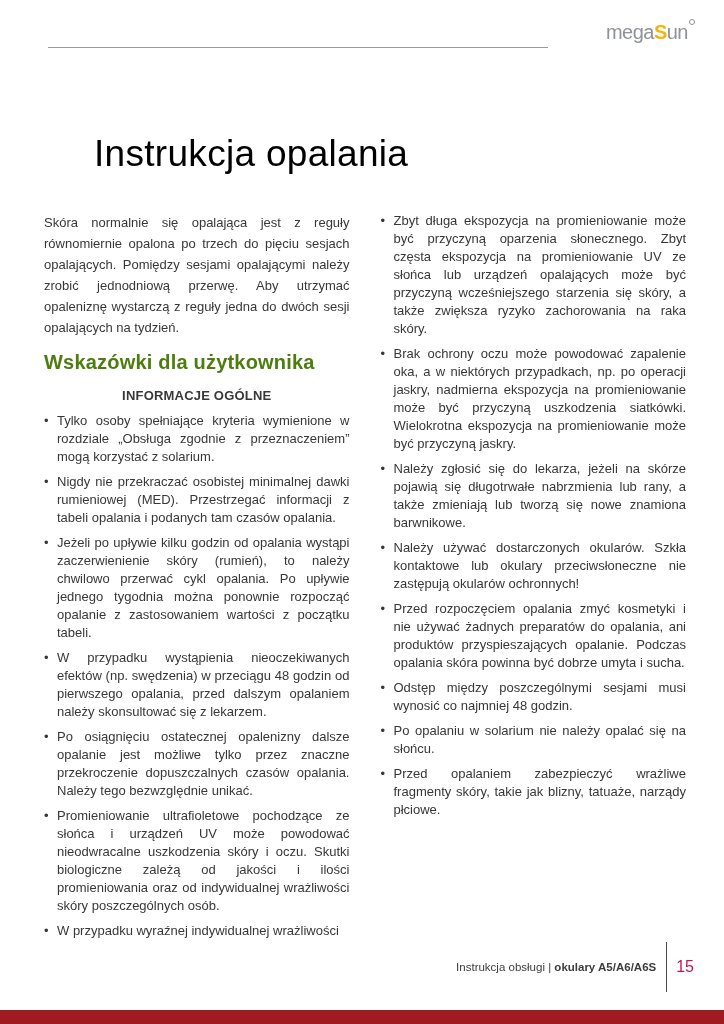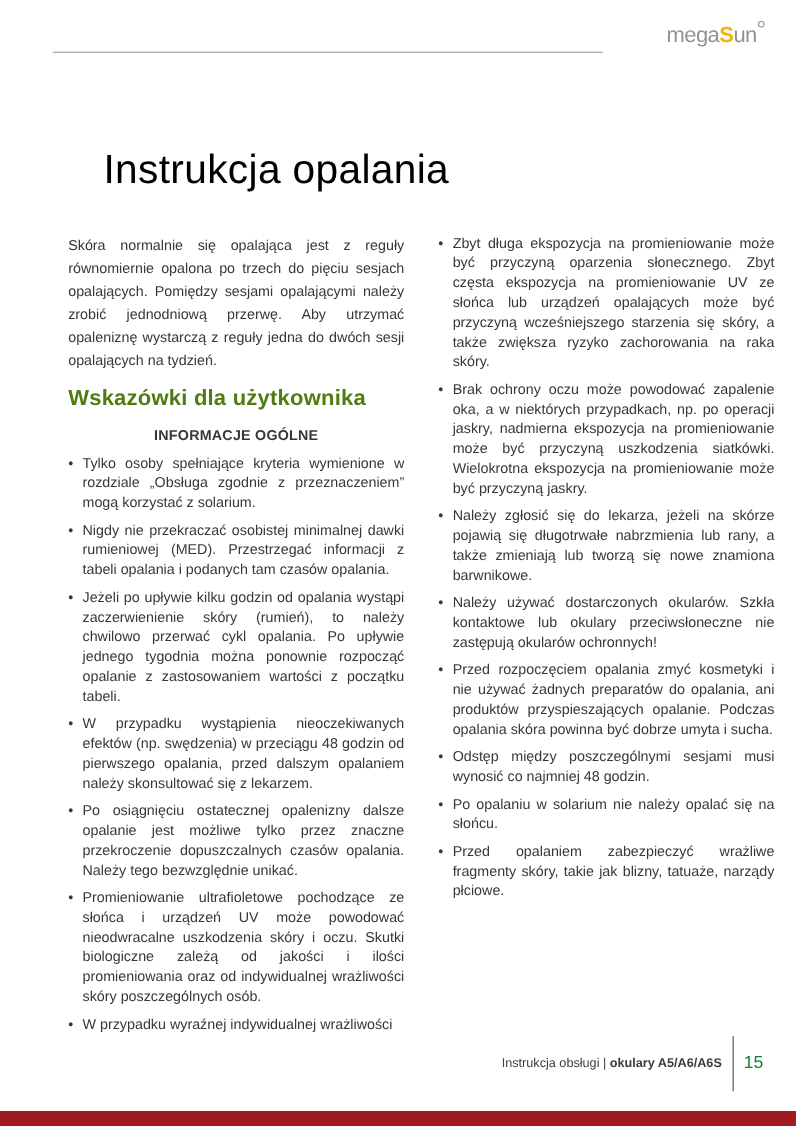--- a/index.html
+++ b/index.html
@@ -33,21 +33,21 @@
 
   
   .page-title {
     position:absolute; left:46px; top:108px;
     font-size:37px; font-weight:normal;
     color:#000000; letter-spacing:0.3px;margin-left:48px;
   }
 
   
   .columns {
-    position:absolute; left:62px; top:212px;
+    position:absolute; left:44px; top:212px;
     width:642px; display:flex; gap:31px;
   }
   .col { width:311px; }
 
   .intro {
     margin:0; font-size:13px; line-height:21px;
     text-align:justify;
   }
   .section-heading {
     margin:12px 0 0 0;
@@ -84,21 +84,21 @@
   .footer {
     position:absolute; right:30px; top:940px;
     height:54px; display:flex; align-items:center;
   }
   .footer .doc { font-size:11.5px; color:#3c3c3c; white-space:nowrap; }
   .footer .doc b { font-weight:bold; }
   .footer-divider {
     width:1px; height:50px; background:#4a4a4a;
     margin:0 9px 0 10px; flex:none;
   }
-  .page-number { font-size:16px; color:#15803d; }
+  .page-number { font-size:16px; color:#be185d; }
 
   .footer-bar {
     position:absolute; left:0; bottom:0;
     width:724px; height:14px; background:#a01b20;
   }
 </style>
 </head>
 <body>
 
 <div class="header-rule"></div>

